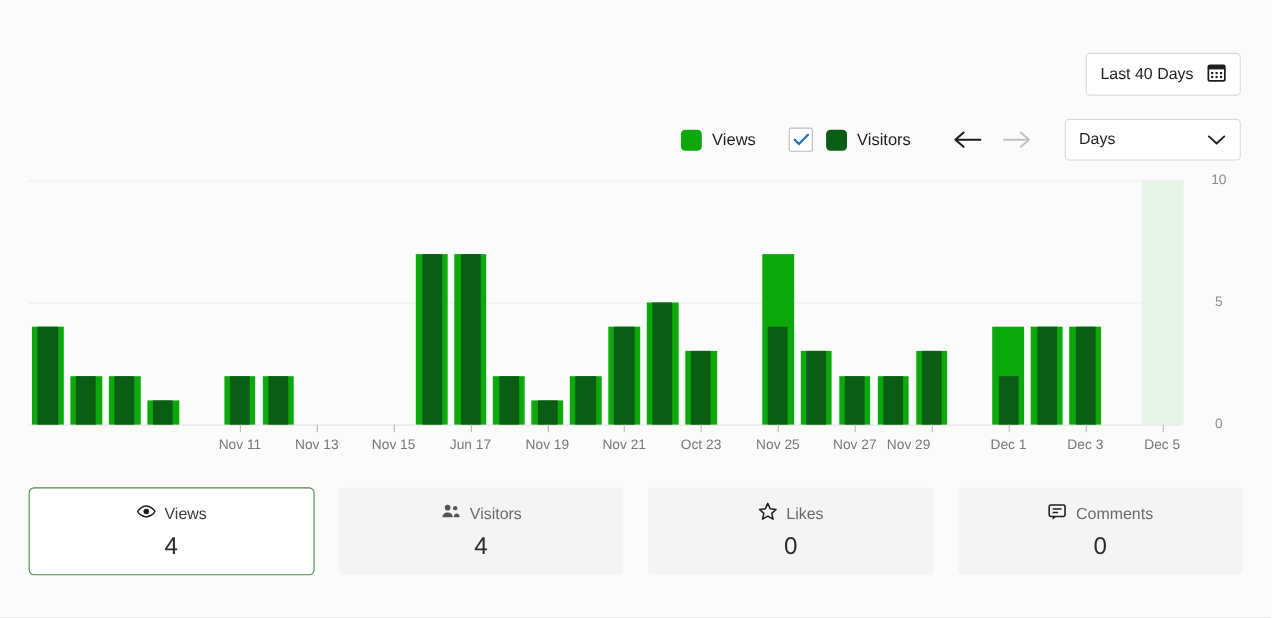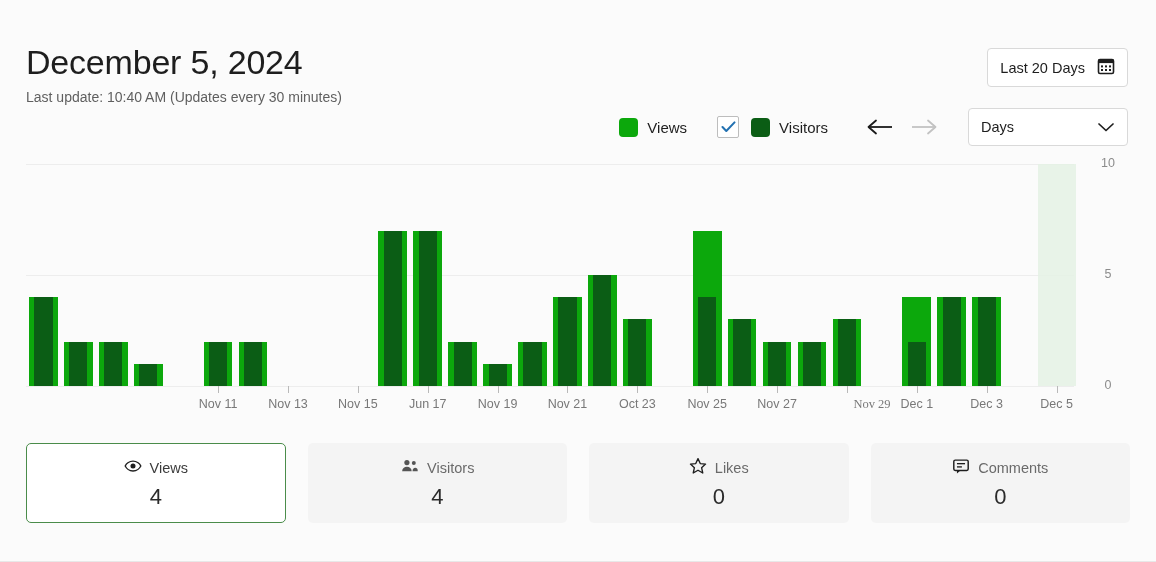--- a/index.html
+++ b/index.html
@@ -72,27 +72,23 @@
   .card.selected .card-label { color:#3b3b3b; }
   .card-value { font-size:22px; color:#2b2b2b; margin-top:7px; line-height:24px; }
 
   .bottom-rule { position:absolute; left:0; bottom:0; width:1156px; height:1px; background:#e8e8e8; }
 </style>
 </head>
 <body>
 
 <div id="app">
 
-  <div class="header">
-    <div class="page-title">December 5, 2024</div>
-    <div class="last-update">Last update: 10:40 AM (Updates every 30 minutes)</div>
-  </div>
 
   <div class="range-btn">
-    <span>Last 20 Days</span>
+    <span>Last 40 Days</span>
     <span>
       <svg width="18" height="18" viewBox="0 0 18 18">
         <rect x="1.5" y="2.5" width="15" height="14" rx="1.5" fill="none" stroke="#1e1e1e" stroke-width="1.6"></rect>
         <rect x="1.5" y="2.5" width="15" height="3.6" fill="#1e1e1e"></rect>
         <g fill="#1e1e1e">
           <rect x="4" y="8.4" width="2" height="2"></rect>
             <rect x="8" y="8.4" width="2" height="2"></rect>
             <rect x="12" y="8.4" width="2" height="2"></rect>
           <rect x="4" y="12" width="2" height="2"></rect>
             <rect x="8" y="12" width="2" height="2"></rect>
@@ -247,21 +243,21 @@
         <div class="xlabel" style="left: 716.067px;">Nov 27</div>
         <div class="bar-slot" title="Nov 28" style="left: 768.533px; width: 34.9333px;">
           <div class="bar-views" style="height: 44.4px; background: rgb(12, 168, 12); left: 3.144px; width: 28.6453px;"></div>
           <div class="bar-visitors" style="height: 44.4px; background: rgb(11, 93, 21); left: 8.384px; width: 18.1653px;"></div>
         </div>
         <div class="bar-slot" title="Nov 29" style="left: 803.467px; width: 34.9333px;">
           <div class="bar-views" style="height: 66.6px; background: rgb(12, 168, 12); left: 3.144px; width: 28.6453px;"></div>
           <div class="bar-visitors" style="height: 66.6px; background: rgb(11, 93, 21); left: 8.384px; width: 18.1653px;"></div>
         </div>
         <div class="tick" style="left: 820.933px; bottom: -7px;"></div>
-        <div class="xlabel" style="left: 811px; font-family: Liberation Serif, serif;">Nov 29</div>
+        <div class="xlabel" style="left: 765px;">Nov 29</div>
         <div class="bar-slot" title="Nov 30" style="left: 838.4px; width: 34.9333px;"></div>
         <div class="bar-slot" title="Dec 1" style="left: 873.333px; width: 34.9333px;">
           <div class="bar-views" style="height: 88.8px; background: rgb(12, 168, 12); left: 3.144px; width: 28.6453px;"></div>
           <div class="bar-visitors" style="height: 44.4px; background: rgb(11, 93, 21); left: 8.384px; width: 18.1653px;"></div>
         </div>
         <div class="tick" style="left: 890.8px; bottom: -7px;"></div>
         <div class="xlabel" style="left: 855.8px; text-align: center;">Dec 1</div>
         <div class="bar-slot" title="Dec 2" style="left: 908.267px; width: 34.9333px;">
           <div class="bar-views" style="height: 88.8px; background: rgb(12, 168, 12); left: 3.144px; width: 28.6453px;"></div>
           <div class="bar-visitors" style="height: 88.8px; background: rgb(11, 93, 21); left: 8.384px; width: 18.1653px;"></div>

